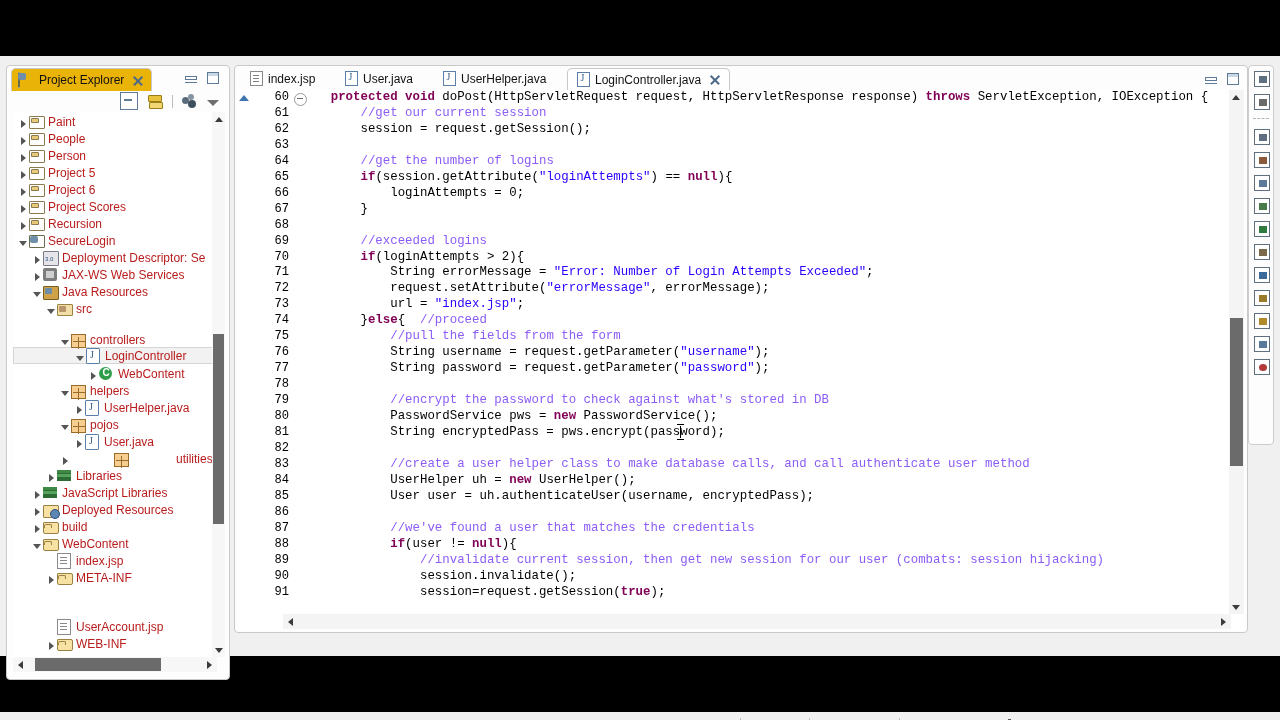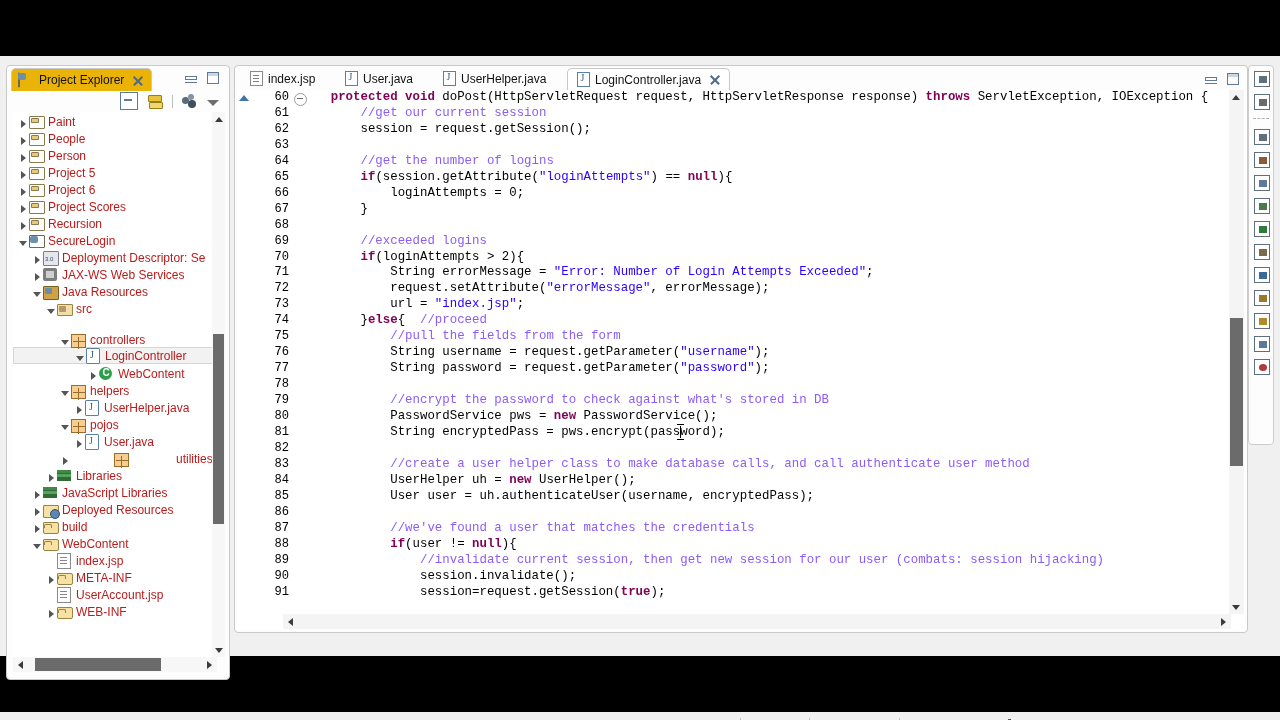--- a/index.html
+++ b/index.html
@@ -433,21 +433,21 @@
           </span>
           <span>index.jsp</span>
         </div>
         <div class="tree-row" style="padding-left: 32px;">
           <span class="arrow closed"></span>
           <span class="ticon">
             <span class="ic-folder" style="position: absolute;"></span>
           </span>
           <span>META-INF</span>
         </div>
-        <div class="tree-row" style="padding-left: 32px;">
+        <div class="tree-row" style="padding-left: 32px; margin-top: 32px;">
           <span class="arrow"></span>
           <span class="ticon">
             <span class="ic-jsp" style="position: absolute;"></span>
           </span>
           <span>UserAccount.jsp</span>
         </div>
         <div class="tree-row" style="padding-left: 32px;">
           <span class="arrow closed"></span>
           <span class="ticon">
             <span class="ic-folder" style="position: absolute;"></span>

